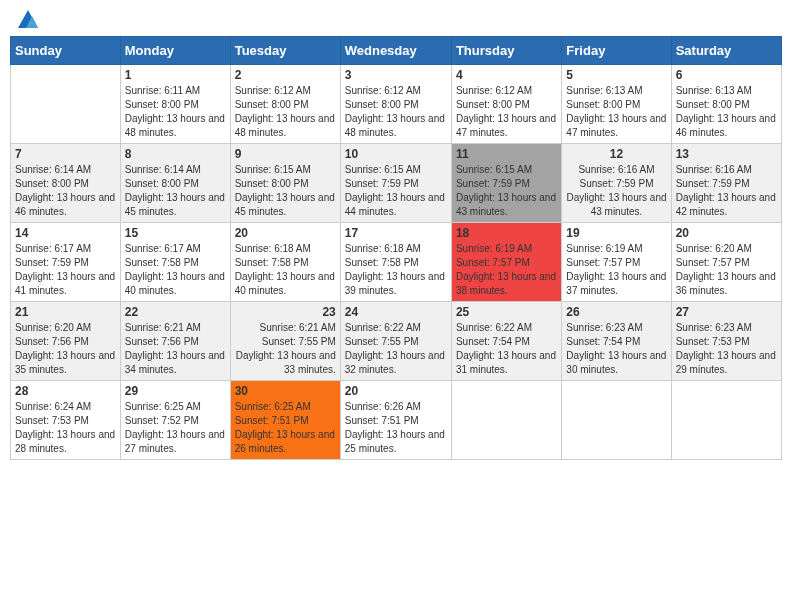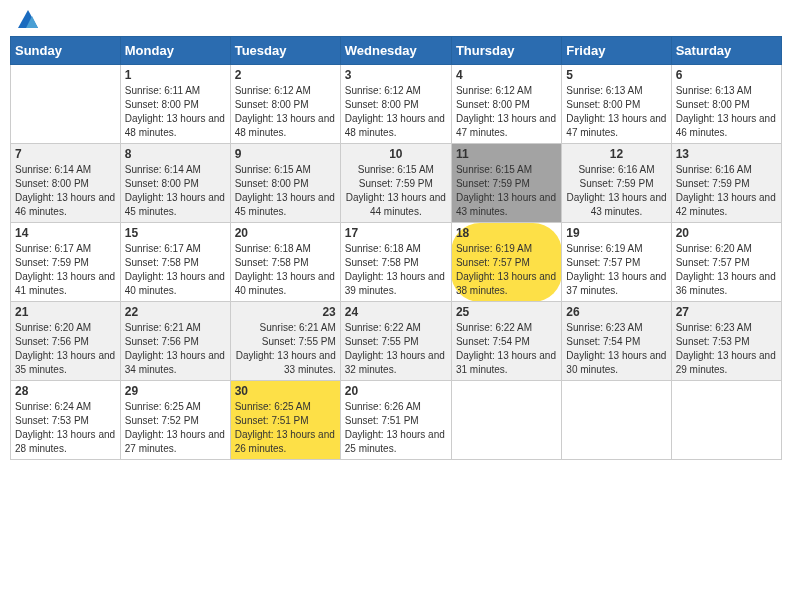--- a/index.html
+++ b/index.html
@@ -199,21 +199,21 @@
           </div>
         </td>
         <td style="background: rgb(240, 240, 240);">
           <span class="day-number">9</span>
           <div class="day-info">
             Sunrise: 6:15 AM<br>
             Sunset: 8:00 PM<br>
             Daylight: 13 hours and 45 minutes.
           </div>
         </td>
-        <td style="background: rgb(240, 240, 240); text-align: center;">
+        <td style="background: rgb(240, 240, 240);">
           <span class="day-number">10</span>
           <div class="day-info">
             Sunrise: 6:15 AM<br>
             Sunset: 7:59 PM<br>
             Daylight: 13 hours and 44 minutes.
           </div>
         </td>
         <td style="background: #a3a3a3;">
           <span class="day-number">11</span>
           <div class="day-info">
@@ -265,21 +265,21 @@
           </div>
         </td>
         <td style="background: rgb(255, 255, 255);">
           <span class="day-number">17</span>
           <div class="day-info">
             Sunrise: 6:18 AM<br>
             Sunset: 7:58 PM<br>
             Daylight: 13 hours and 39 minutes.
           </div>
         </td>
-        <td style="background: #fde047; border-radius: 29px;">
+        <td style="background: #ef4444;">
           <span class="day-number">18</span>
           <div class="day-info">
             Sunrise: 6:19 AM<br>
             Sunset: 7:57 PM<br>
             Daylight: 13 hours and 38 minutes.
           </div>
         </td>
         <td style="background: rgb(255, 255, 255);">
           <span class="day-number">19</span>
           <div class="day-info">
@@ -365,21 +365,21 @@
           </div>
         </td>
         <td style="background: rgb(255, 255, 255);">
           <span class="day-number">29</span>
           <div class="day-info">
             Sunrise: 6:25 AM<br>
             Sunset: 7:52 PM<br>
             Daylight: 13 hours and 27 minutes.
           </div>
         </td>
-        <td style="background: #fde047;">
+        <td style="background: #f97316;">
           <span class="day-number">30</span>
           <div class="day-info">
             Sunrise: 6:25 AM<br>
             Sunset: 7:51 PM<br>
             Daylight: 13 hours and 26 minutes.
           </div>
         </td>
         <td style="background: rgb(255, 255, 255);">
           <span class="day-number">20</span>
           <div class="day-info">

